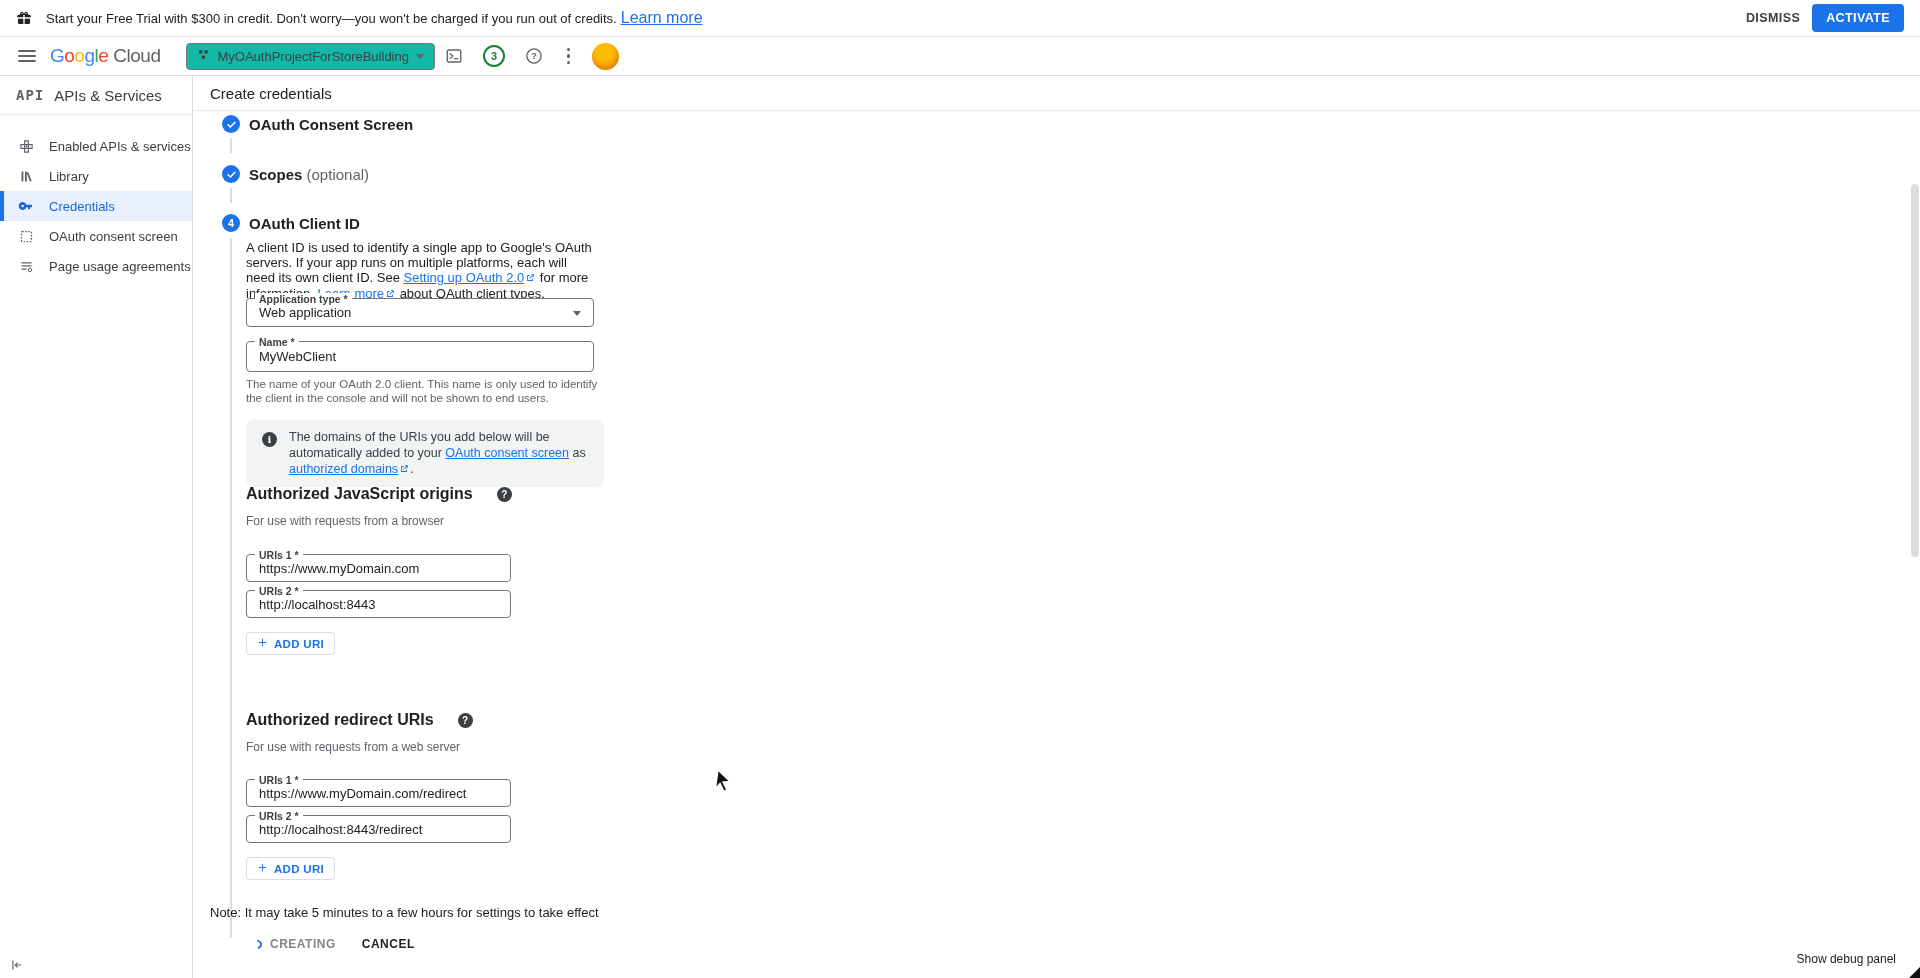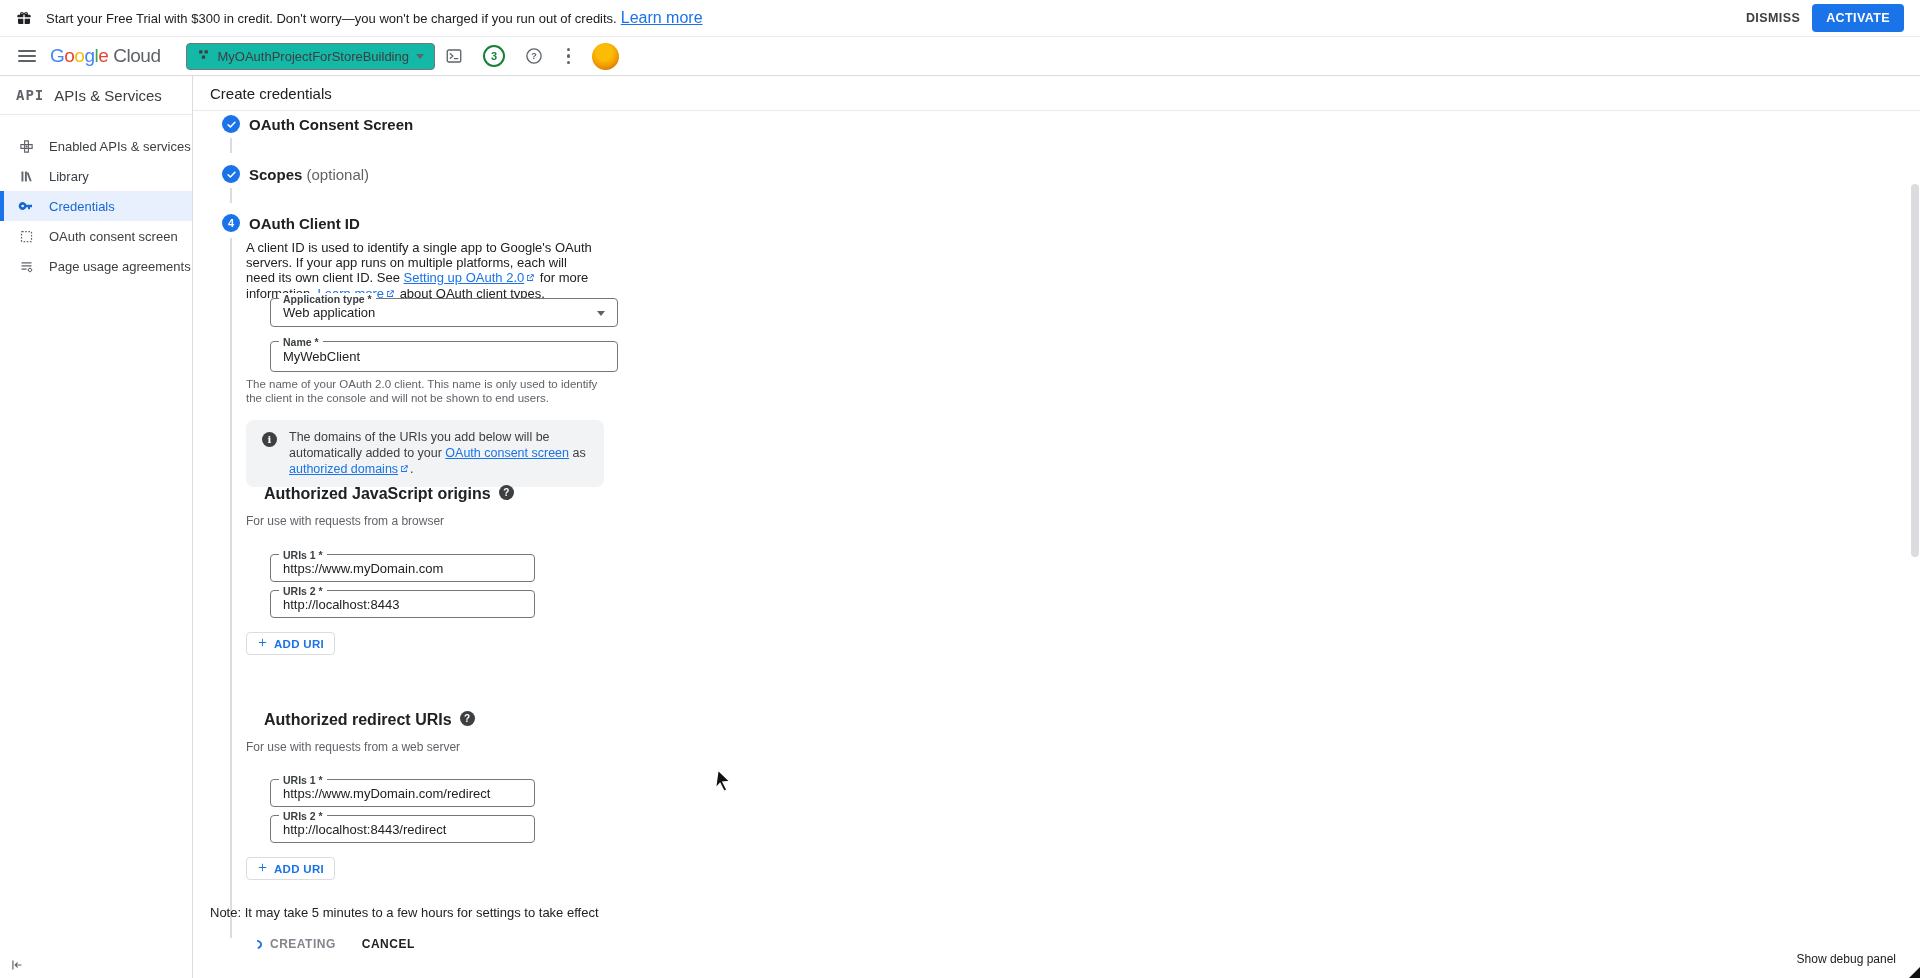--- a/index.html
+++ b/index.html
@@ -79,37 +79,37 @@
   .stepnum { width:18px; height:18px; border-radius:50%; background:#1a73e8; color:#fff;
     font-size:11px; font-weight:700; display:flex; align-items:center; justify-content:center; flex:none;}
   .step-label { font-size:15px; font-weight:700; color:#202124; }
   .step-opt { font-weight:400; color:#5f6368; }
   .conn { width:1.5px; background:#dadce0; left:37px; }
 
   .desc { left:53px; top:164px; width:352px; font-size:13px; line-height:15px; color:#202124; }
   .desc a, .ibox a { color:#1a73e8; text-decoration:underline; cursor:pointer; }
   .ext { display:inline-block; vertical-align:-1px; margin:0 1px; }
 
-  .field { border:1px solid #747775; border-radius:4px; background:#fff;margin-left:24px; }
+  .field { border:1px solid #747775; border-radius:4px; background:#fff; }
   .field .flabel { position:absolute; top:-6px; left:8px; background:#fff; padding:0 4px;
     font-size:10.5px; font-weight:700; color:#3c4043; white-space:nowrap; }
   .field .fvalue { width:100%; height:100%; border:none; background:none; font-size:13px;
     color:#202124; padding:0 12px; font-family:"Liberation Sans",sans-serif; outline:none; }
   .select-caret { position:absolute; right:12px; top:50%; margin-top:-2px; }
 
   .helper { left:53px; top:301px; width:352px; font-size:11.5px; line-height:14px; color:#5f6368; }
 
   .ibox { left:53px; top:344px; width:358px; border-radius:8px; background:#f1f3f4;
     display:flex; gap:12px; padding:9px 14px 9px 16px; align-items:flex-start; }
   .info-ic { width:15px; height:15px; border-radius:50%; background:#3c4043; color:#fff;
     font-size:10px; font-weight:700; display:flex; align-items:center; justify-content:center;
     flex:none; margin-top:3px; font-family:"DejaVu Serif",serif; }
   .ibox .itext { font-size:12.5px; line-height:16px; color:#3c4043; }
 
-  .sec-title { font-size:16px; font-weight:700; color:#202124; display:flex; align-items:flex-start; gap:8px;margin-left:18px; }
+  .sec-title { font-size:16px; font-weight:700; color:#202124; display:flex; align-items:center; gap:24px; }
   .help-filled { width:15px; height:15px; border-radius:50%; background:#3c4043; color:#fff;
     font-size:10px; font-weight:700; display:flex; align-items:center; justify-content:center; cursor:pointer;}
   .sec-sub { font-size:12px; color:#5f6368; }
 
   .uri-field { left:53px; width:265px; height:28px; }
   .add-uri { left:53px; height:23px; display:flex; align-items:center; gap:6px; padding:0 10px;
     border:1px solid #dadce0; border-radius:4px; background:#fff; color:#1a73e8;
     font-size:11.5px; font-weight:700; letter-spacing:.3px; cursor:pointer; }
 
   .note { left:17px; top:829px; font-size:13px; color:#202124; }

